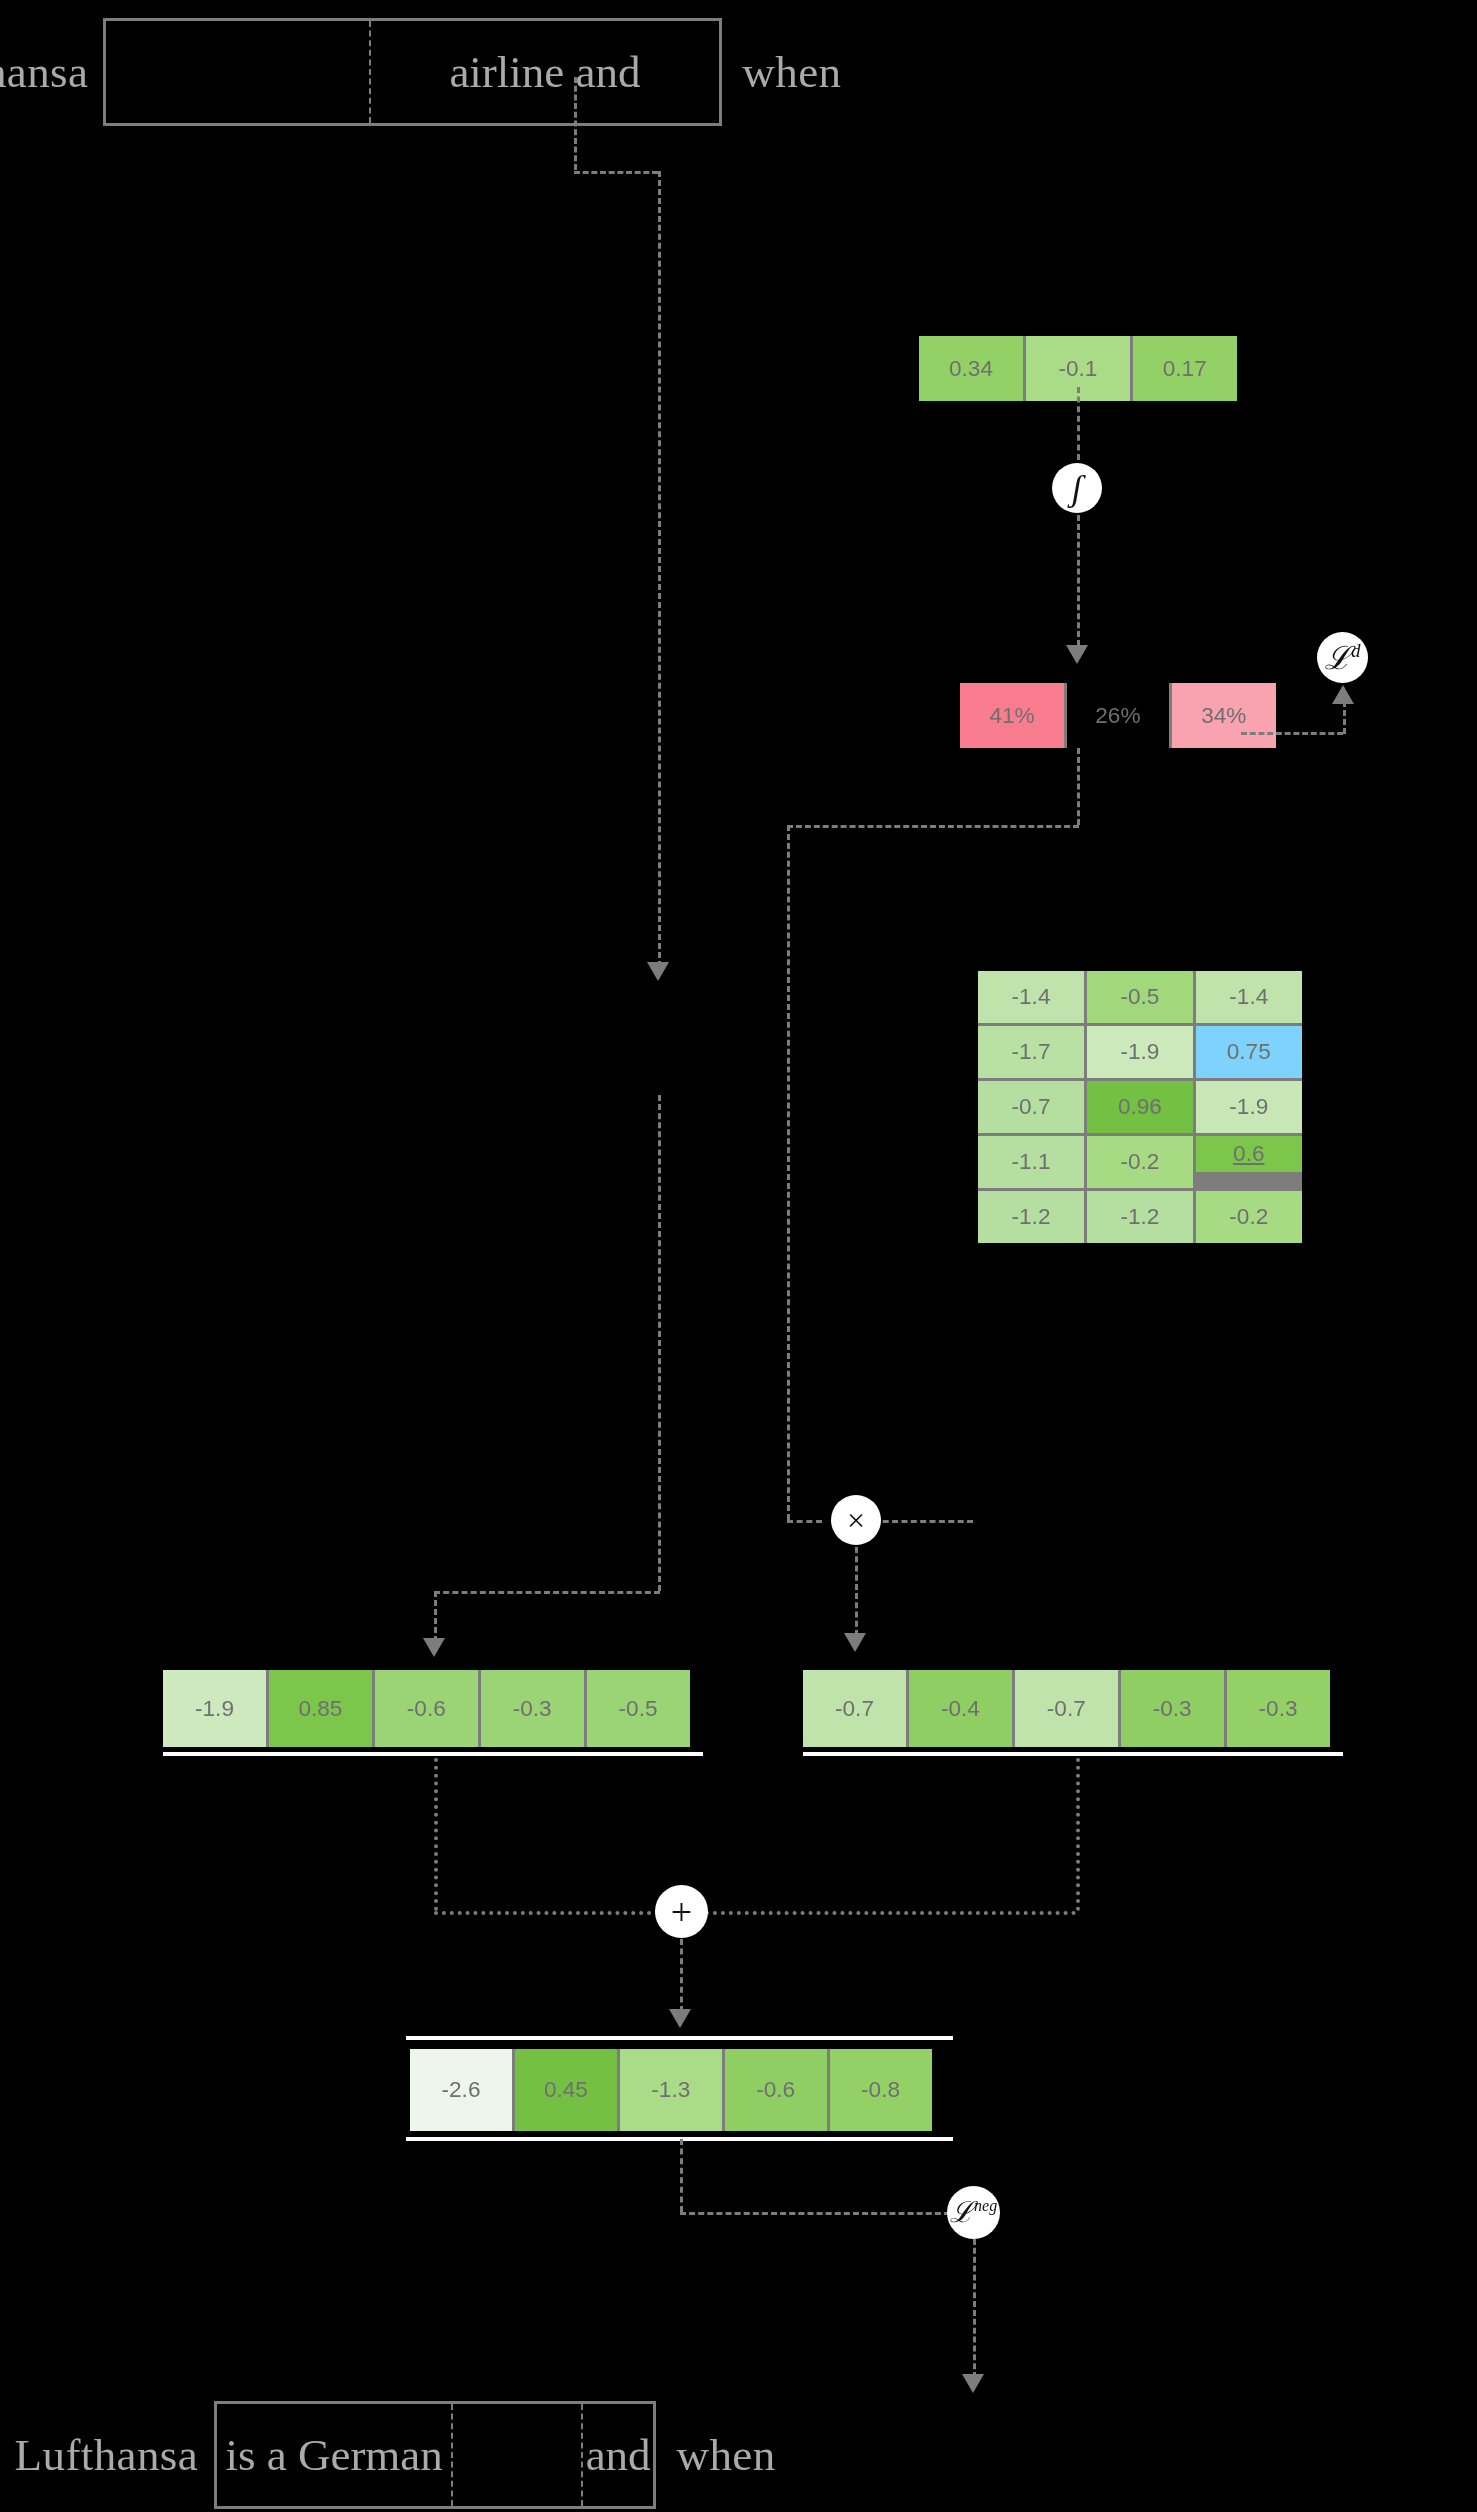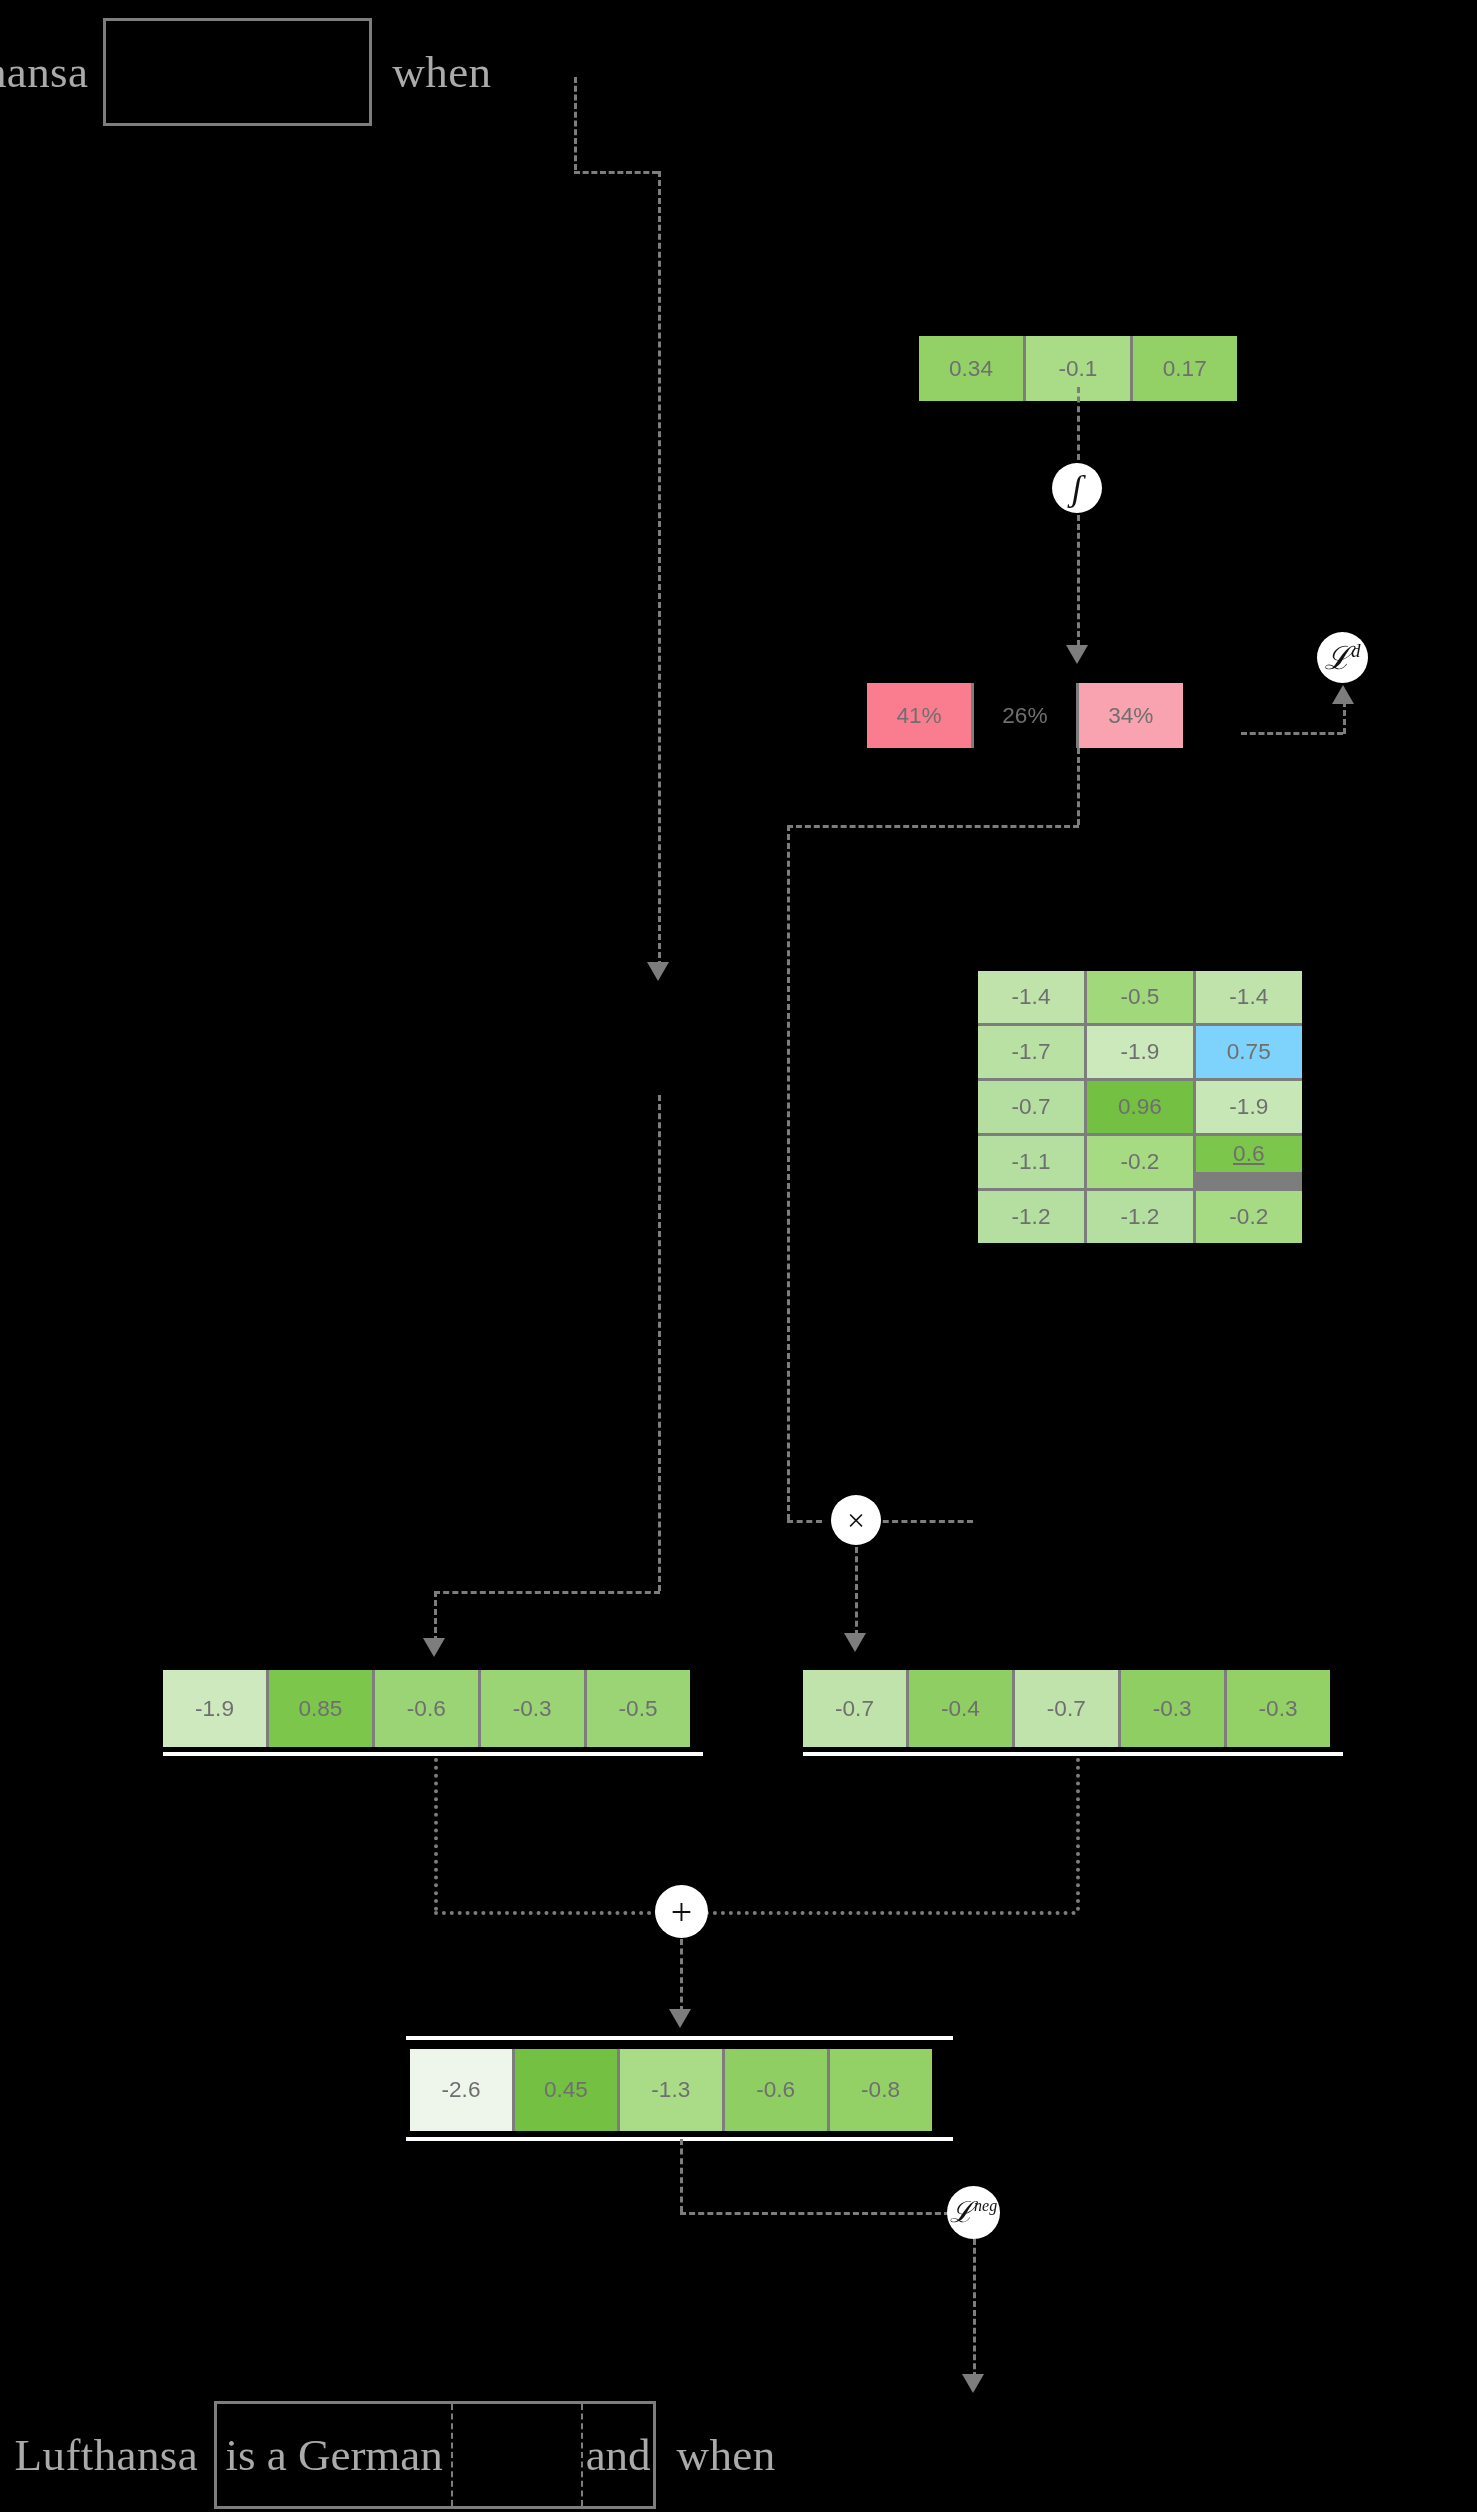--- a/index.html
+++ b/index.html
@@ -72,20 +72,21 @@
 </style>
 </head>
 <body>
 
 <div class="stage">
 
   <div class="sentence" style="left:-29px;top:18px;">
     <span class="sent-word">thansa</span>
     <div class="sent-box" style="margin-left:14.6px;">
       <div class="sent-cell" style="width:263px;"></div>
+      <div class="sent-cell" style="width:350px;">airline   and</div>
     </div>
     <span class="sent-word" style="margin-left:20.4px;">when</span>
   </div>
 
   <div class="seg v" style="left:574px;top:77px;height:93px;"></div>
   <div class="seg h" style="left:574px;top:171px;width:84px;"></div>
   <div class="seg v" style="left:658px;top:171px;height:796px;"></div>
   <div class="arrow-down" style="left:647px;top:962px;"></div>
 
   <div class="seg v" style="left:658px;top:1095px;height:496px;"></div>
@@ -101,21 +102,21 @@
 
   <div class="seg v" style="left:1077px;top:387px;height:73px;"></div>
 
   <div class="badge" style="left:1052px;top:463px;width:50px;height:50px;">
     <span class="badge-sym" style="font-size:36px;font-style:italic;">ʃ</span>
   </div>
 
   <div class="seg v" style="left:1077px;top:515px;height:131px;"></div>
   <div class="arrow-down" style="left:1066px;top:645px;"></div>
 
-  <div class="vrow" style="left:867px;top:683px;">
+  <div class="vrow" style="left:960px;top:683px;">
     <div class="vcell" style="width:104px;height:65px;background:#fa7c8f;">41%</div>
     <div class="vcell" style="width:102px;height:65px;background:#000000;">26%</div>
     <div class="vcell" style="width:104px;height:65px;background:#f9a2b0;">34%</div>
   </div>
 
   <div class="seg h" style="left:1241px;top:732px;width:102px;"></div>
   <div class="seg v" style="left:1343px;top:701px;height:33px;"></div>
   <div class="arrow-up" style="left:1332px;top:685px;"></div>
 
   <div class="badge" style="left:1317px;top:632px;width:51px;height:51px;">

